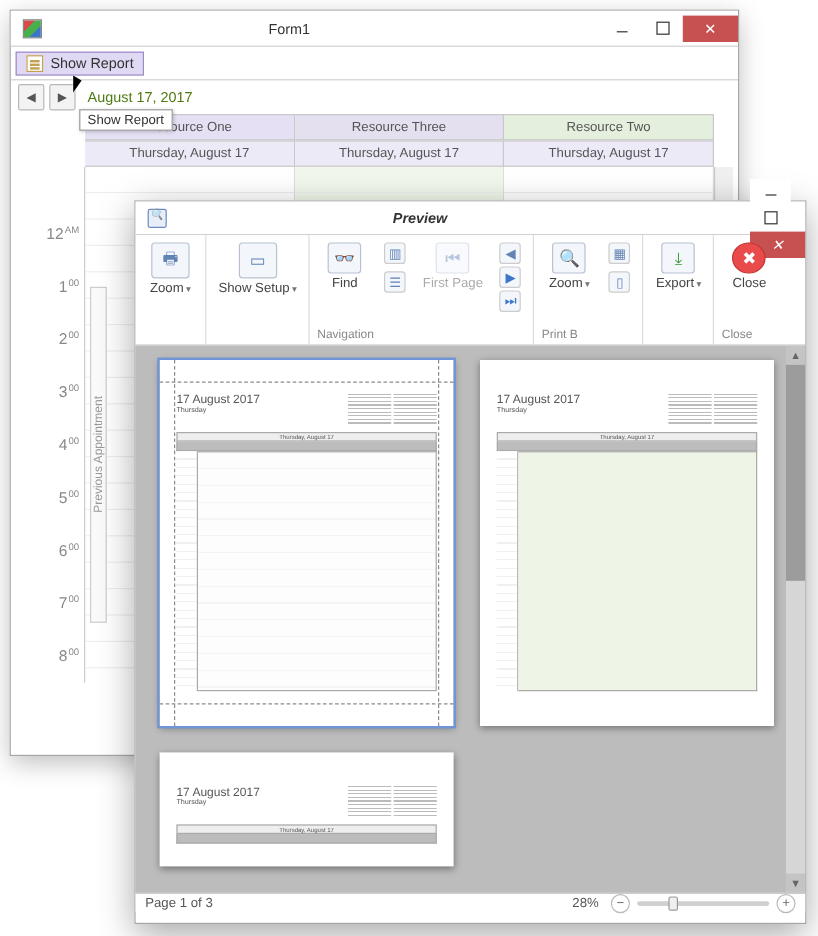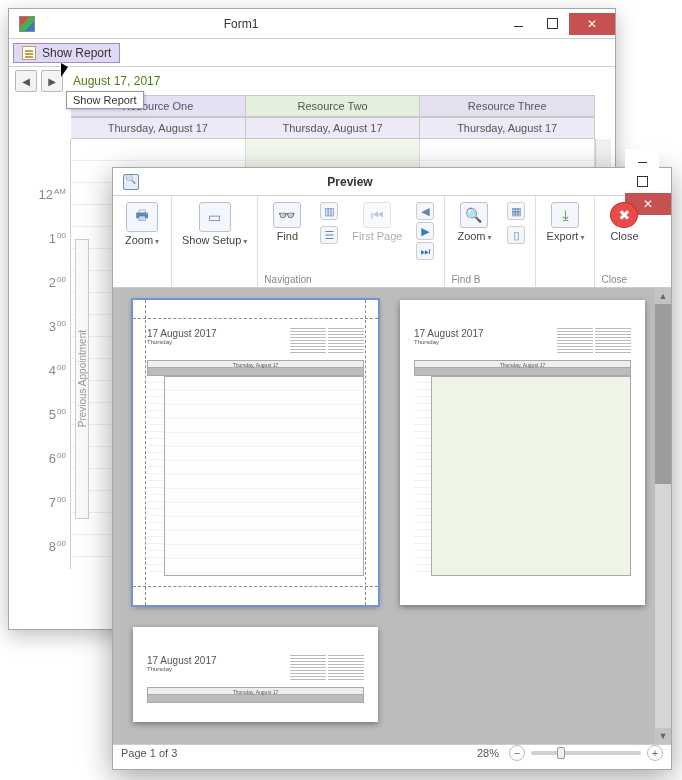--- a/index.html
+++ b/index.html
@@ -64,21 +64,21 @@
   .sched-col{flex:1;border-right:1px solid #ddd;}
   .sched-col .slot{height:22px;border-bottom:1px solid #eee;}
   .sched-col.green .slot{background:#f1f7ea;}
   .scroll-stub{width:16px;background:#f0f0f0;border-left:1px solid #ccc;}
 
   
   .preview{
     position:absolute;left:112px;top:167px;width:560px;height:603px;
     background:#fff;border:1px solid #a7a7a7;box-shadow:0 8px 28px rgba(0,0,0,.35);z-index:20;
   }
-  .preview .titlebar{height:28px;background:#fff;display:flex;align-items:center;border-bottom:1px solid #d0d0d0;}
+  .preview .titlebar{height:28px;background:#fff;display:flex;align-items:center;border-bottom:1px solid #d0d0d0;font-style:italic;}
   .preview .title-icon2{width:16px;height:16px;margin:0 6px 0 10px;border:1px solid #6b8ac0;background:#e8eef7;border-radius:2px;position:relative;}
   .preview .title-icon2::after{content:"🔍";position:absolute;font-size:9px;left:1px;top:-1px;opacity:.7;}
   .preview .title-text{flex:1;text-align:center;font-size:12px;font-weight:600;color:#333;margin-left:-70px;}
 
   .ribbon{display:flex;height:92px;border-bottom:1px solid #ccc;background:#fff;}
   .rgroup{border-right:1px solid #ddd;padding:4px 6px 2px;display:flex;flex-direction:column;align-items:center;justify-content:space-between;}
   .rgroup .btns{display:flex;gap:6px;flex:1;align-items:flex-start;}
   .rbtn{display:flex;flex-direction:column;align-items:center;gap:2px;padding:2px 4px;min-width:46px;font-size:11px;color:#444;}
   .rbtn.small{min-width:26px;font-size:10px;}
   .rbtn .ic{width:28px;height:26px;border:1px solid #b8c2d2;border-radius:3px;background:#f3f6fb;display:flex;align-items:center;justify-content:center;font-size:14px;color:#6283b5;}
@@ -146,22 +146,22 @@
 
   <div class="datebar">
     <div class="nav-btn">◀</div>
     <div class="nav-btn">▶</div>
     <div class="date-text">August 17, 2017</div>
   </div>
 
   <div class="resource-row">
     <div class="time-col"></div>
     <div class="res-cell res-head-1">Resource One</div>
+    <div class="res-cell res-head-3">Resource Three</div>
     <div class="res-cell res-head-2">Resource Two</div>
-    <div class="res-cell res-head-3">Resource Three</div>
     <div style="width:16px"></div>
   </div>
   <div class="resource-row">
     <div class="time-col"></div>
     <div class="res-cell res-day">Thursday, August 17</div>
     <div class="res-cell res-day">Thursday, August 17</div>
     <div class="res-cell res-day">Thursday, August 17</div>
     <div style="width:16px"></div>
   </div>
 
@@ -335,21 +335,21 @@
       <div class="btns">
         <div class="rbtn">
           <div class="ic">🔍</div>
           <span class="dd">Zoom</span>
         </div>
         <div class="rbtn small">
           <div class="ic mini">▦</div>
           <div class="ic mini" style="margin-top:4px">▯</div>
         </div>
       </div>
-      <div class="rgroup-label">Find B</div>
+      <div class="rgroup-label">Print B</div>
     </div>
     <div class="rgroup" style="min-width:56px">
       <div class="btns">
         <div class="rbtn">
           <div class="ic" style="color:#3a9a3a">⤓</div>
           <span class="dd">Export</span>
         </div>
       </div>
       <div class="rgroup-label"></div>
     </div>

